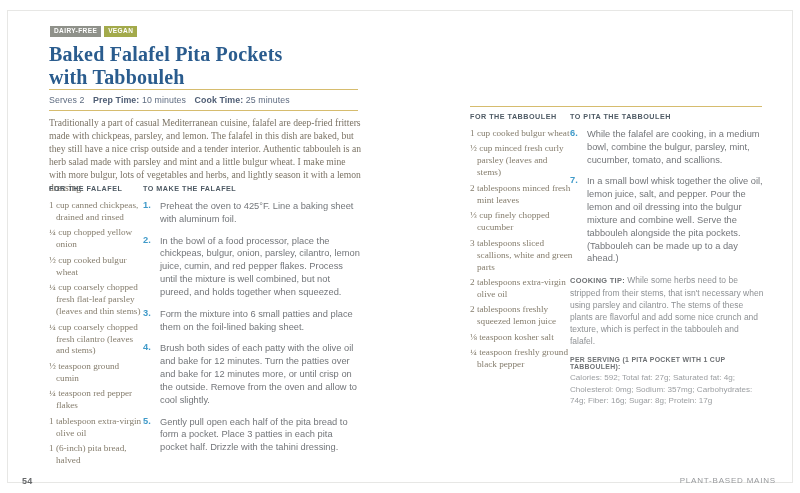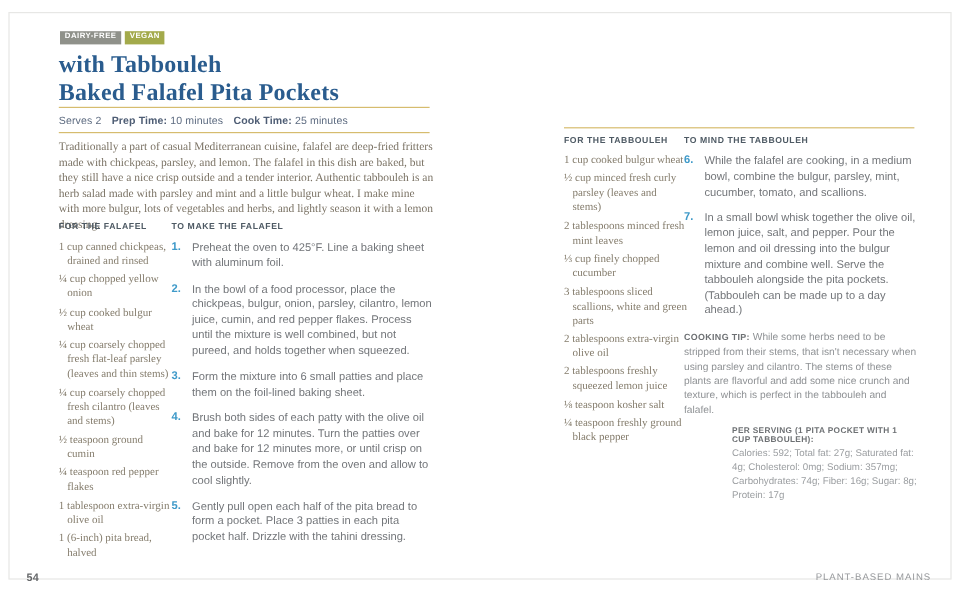--- a/index.html
+++ b/index.html
@@ -73,21 +73,21 @@
   .left-ing-col { flex:none; width:94px; margin-right:0; }
   .left-method-col { flex:1; }
 
   
   .right-ing-col { position:absolute; left:470px; top:112px; width:103px; }
   .right-method-col { position:absolute; left:570px; top:112px; width:194px; }
 
   
   .cooking-tip { margin-top:8px; font-size:8.5px; line-height:1.42; color:#8e9194; }
   .tip-label { font-size:7.4px; font-weight:bold; letter-spacing:.3px; color:#6d7073; }
-  .per-serving { margin-top:9px;margin-left:40px; }
+  .per-serving { margin-top:9px; }
   .per-serving-label {
     font-size:6.9px; font-weight:bold; letter-spacing:.3px; color:#6d7073; margin-bottom:2px;
   }
   .per-serving-text { font-size:8.1px; line-height:1.42; color:#9b9ea1; }
 
   
   .footer { position:absolute; top:476px; font-size:8px; letter-spacing:.8px; color:#97999c;flex-direction:column; }
   .footer-left { left:22px; display:flex; align-items:baseline; gap:22px; }
   .footer-right { right:24px; display:flex; align-items:baseline; gap:16px;text-align:right; }
   .page-num { font-size:9px; font-weight:bold; color:#66686a; letter-spacing:.2px; }
@@ -99,22 +99,22 @@
   <div class="page-frame"></div>
 
   <div>
 
     <div class="badges">
       <span class="badge badge-dairy">DAIRY-FREE</span>
       <span class="badge badge-vegan">VEGAN</span>
     </div>
 
     <h1 class="title">
+      <span>Baked Falafel Pita Pockets</span>
       <span>with Tabbouleh</span>
-      <span>Baked Falafel Pita Pockets</span>
     </h1>
 
     <div class="rule rule-1"></div>
 
     <div class="serves-line">
       <span>Serves 2</span><span class="sep"></span>
       <b>Prep Time:</b>
       <span>10 minutes</span><span class="sep"></span>
       <b>Cook Time:</b>
       <span>25 minutes</span>
@@ -187,21 +187,21 @@
         <li class="ing">⅓ cup finely chopped cucumber</li>
         <li class="ing">3 tablespoons sliced scallions, white and green parts</li>
         <li class="ing">2 tablespoons extra-virgin olive oil</li>
         <li class="ing">2 tablespoons freshly squeezed lemon juice</li>
         <li class="ing">⅛ teaspoon kosher salt</li>
         <li class="ing">¼ teaspoon freshly ground black pepper</li>
       </ul>
     </div>
 
     <div class="right-method-col">
-      <div class="col-header">TO MIND THE TABBOULEH</div>
+      <div class="col-header">TO PITA THE TABBOULEH</div>
       <ol class="step-list">
         <li class="step">
           <span class="step-num">6.</span>
           <span class="step-text">While the falafel are cooking, in a medium bowl, combine the bulgur, parsley, mint, cucumber, tomato, and scallions.</span>
         </li>
         <li class="step">
           <span class="step-num">7.</span>
           <span class="step-text">In a small bowl whisk together the olive oil, lemon juice, salt, and pepper. Pour the lemon and oil dressing into the bulgur mixture and combine well. Serve the tabbouleh alongside the pita pockets. (Tabbouleh can be made up to a day ahead.)</span>
         </li>
       </ol>

